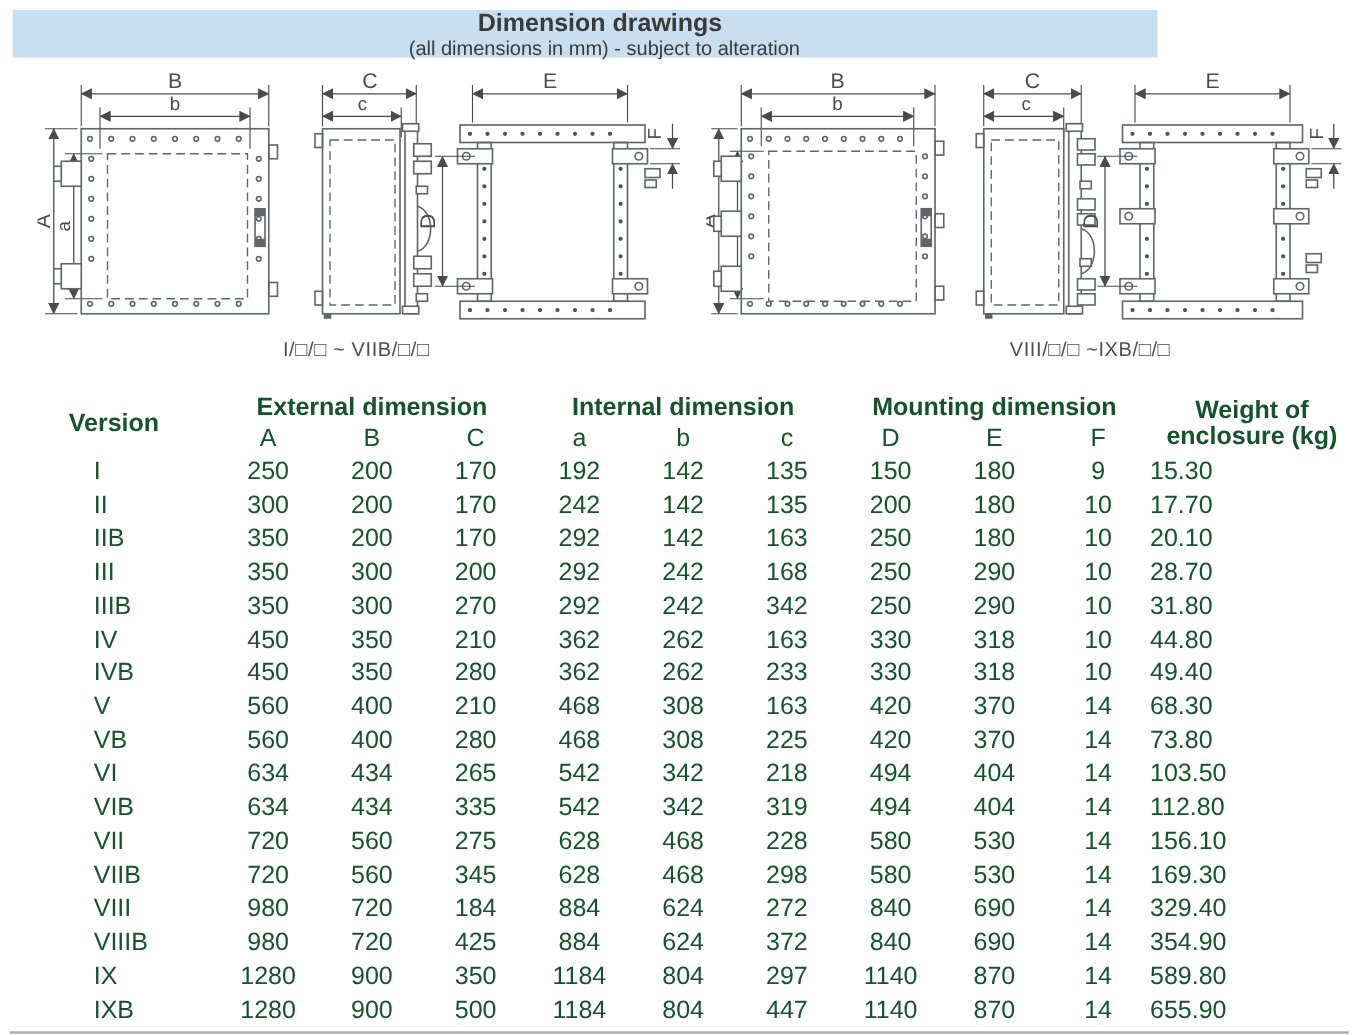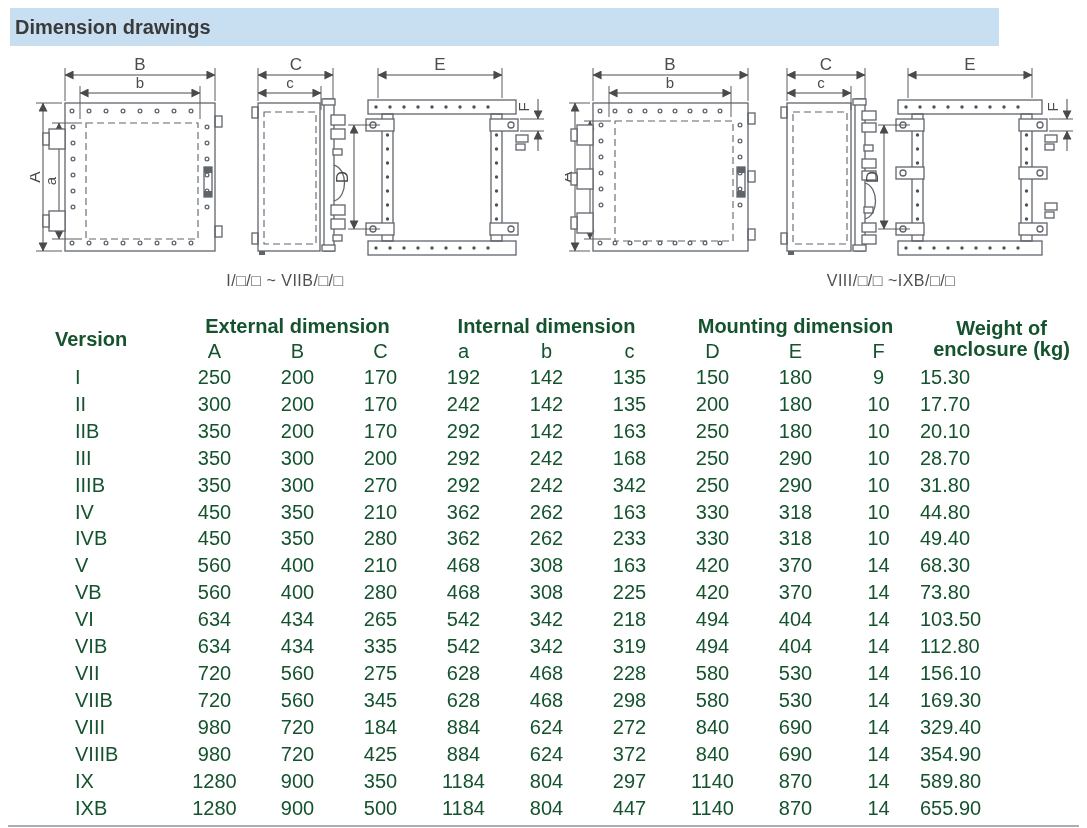--- a/index.html
+++ b/index.html
@@ -1,23 +1,24 @@
 <!DOCTYPE html>
 <html><head>
 <meta charset="utf-8">
 <style>
   html,body{margin:0;padding:0;}
   body{
     width:1087px;height:828px;position:relative;background:#ffffff;
     font-family:"Liberation Sans",sans-serif;color:#2b2b2b;overflow:hidden;
   }
   .header-bar{
-    position:absolute;left:10px;top:8px;width:989px;height:38px;
+    position:absolute;left:10px;top:8px;width:916px;height:38px;
     background:#c8dff2;display:flex;align-items:center;box-sizing:border-box;
-    padding-left:5px;
+    padding-left:24px;
+    flex-direction:column;
   }
   .title{font-size:20px;font-weight:bold;color:#3a3a3a;}
   .subtitle{font-size:16px;color:#3a3a3a;margin-left:7px;}
 
   svg.drawgroup{position:absolute;top:55px;height:212px;width:520px;}
   #g1{left:30px;}
   #g2{left:565px;}
 
   .dr{stroke:#60656b;fill:none;stroke-width:1.3;}
   .drf{stroke:#60656b;fill:#ffffff;stroke-width:1.3;}
@@ -29,21 +30,21 @@
   .dots{stroke:#4d5257;stroke-width:3.4;stroke-linecap:round;fill:none;}
   .dtx{font-size:17px;fill:#4c4c4c;text-anchor:middle;font-family:"Liberation Sans",sans-serif;}
   .sm{font-size:15px;}
   .solid{fill:#60656b;stroke:none;}
 
   .caption{
     position:absolute;top:272px;width:260px;text-align:center;
     font-size:16px;color:#4e4e4e;letter-spacing:0.5px;
   }
   .cap1{left:155px;}
-  .cap2{left:761px;}
+  .cap2{left:742px;}
 
   table.dimtable{
     position:absolute;top:314px;left:40px;border-collapse:collapse;
     table-layout:fixed;font-size:20px;color:#14532d;
   }
   .dimtable th{font-weight:bold;padding:0;line-height:24px;text-align:center;}
   .dimtable tr.sub th{font-weight:normal;line-height:26px;}
   .dimtable th.version-h{text-align:left;padding-left:15px;vertical-align:middle;}
   .dimtable th.weight-h{line-height:21px;vertical-align:middle;}
   .dimtable td{text-align:center;height:26.9px;line-height:26.9px;padding:0;}
@@ -52,20 +53,21 @@
 
   .bottom-rule{
     position:absolute;left:8px;top:825px;width:1071px;height:2px;background:#aaaeb4;
   }
 </style>
 </head>
 <body>
 
 <div class="header-bar">
   <span class="title">Dimension drawings</span>
+  <span class="subtitle">(all dimensions in mm) - subject to alteration</span>
 </div>
 
 <svg id="g1" class="drawgroup" viewBox="0 0 520 212">
   <defs>
     <marker id="g1ar" viewBox="0 0 10 10" refX="9.5" refY="5" markerWidth="9" markerHeight="9" orient="auto-start-reverse">
       <path d="M0,0 L10,5 L0,10 z" fill="#4a4a4a"></path>
     </marker>
   </defs>
 
   <g>

